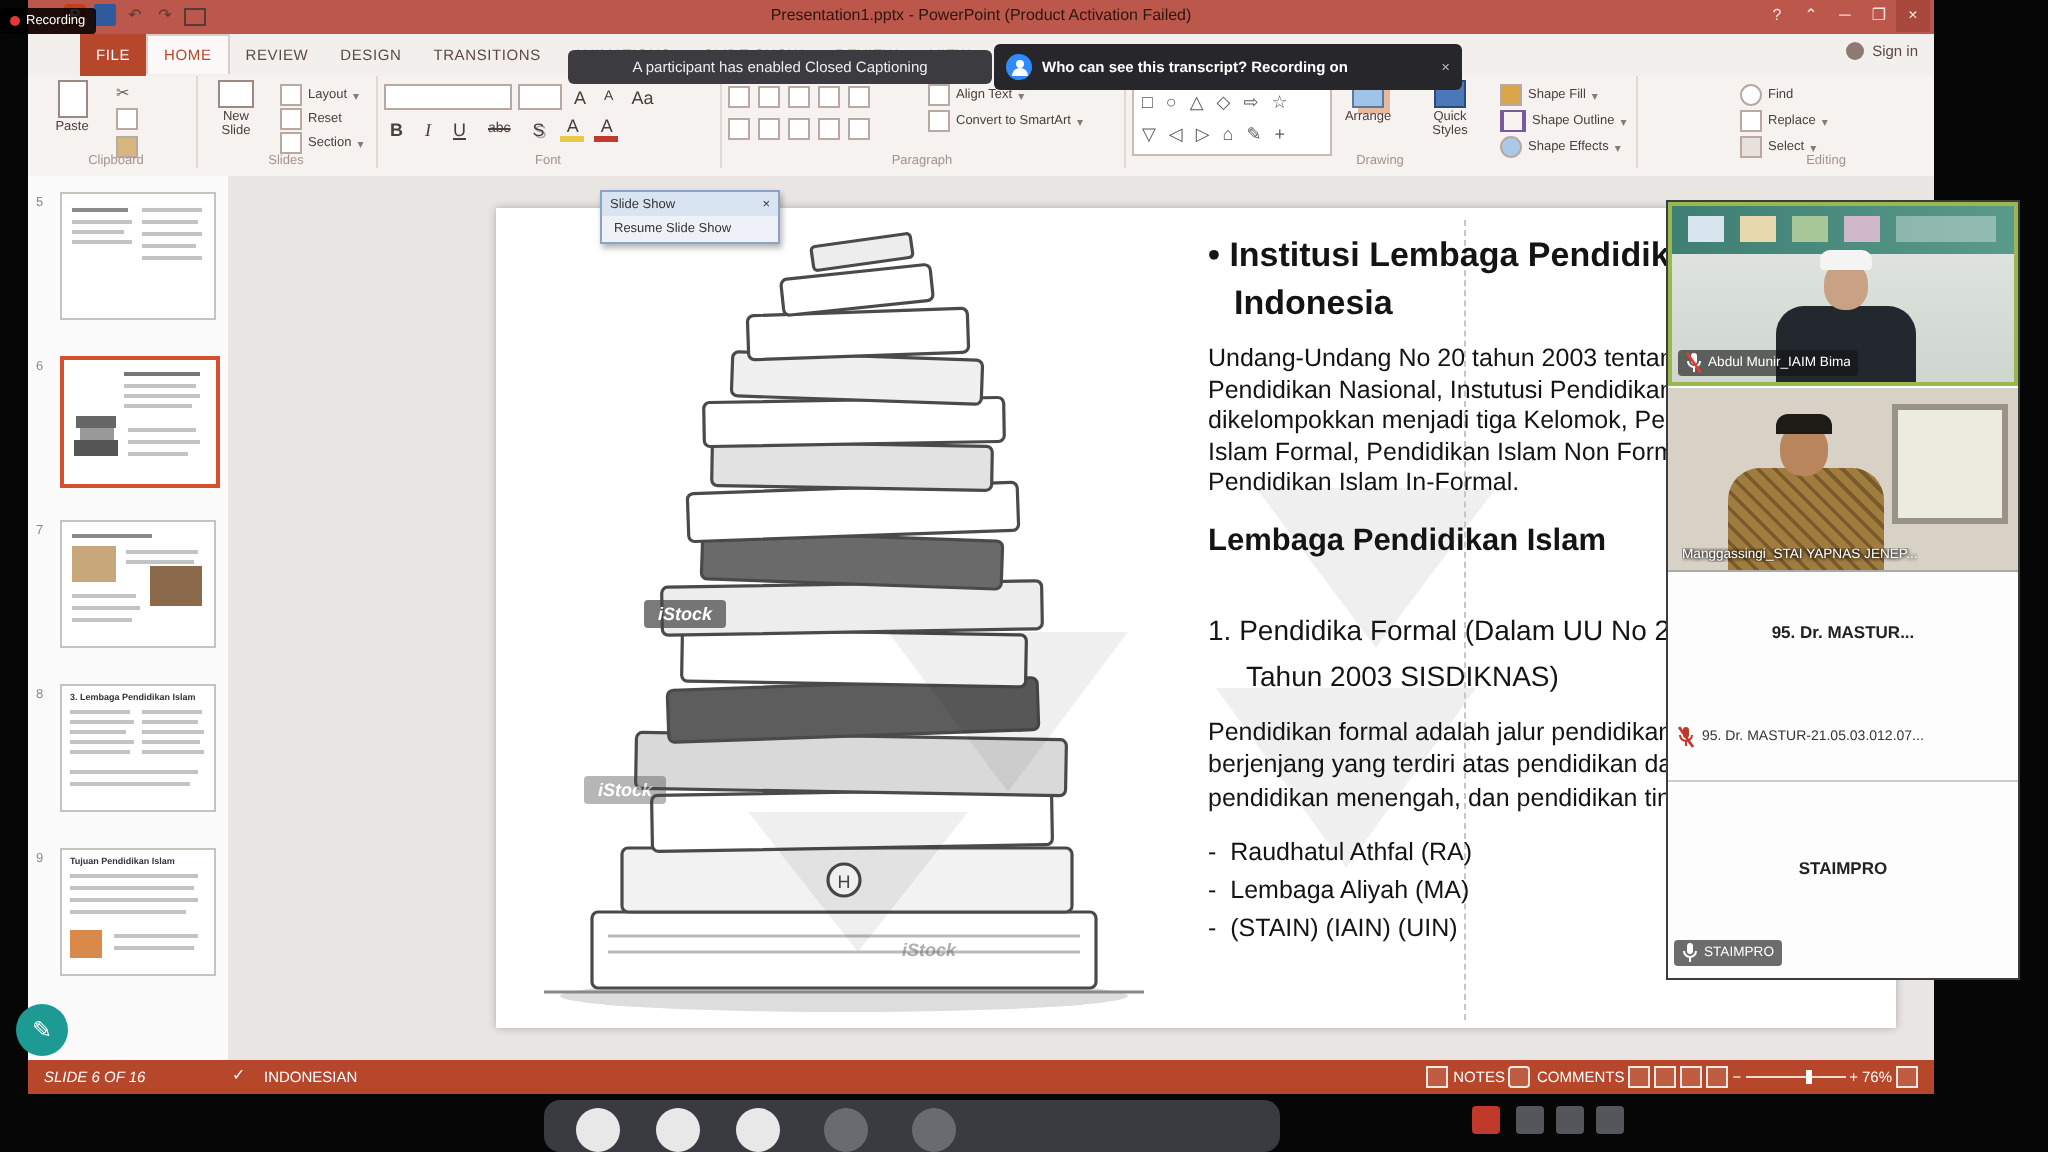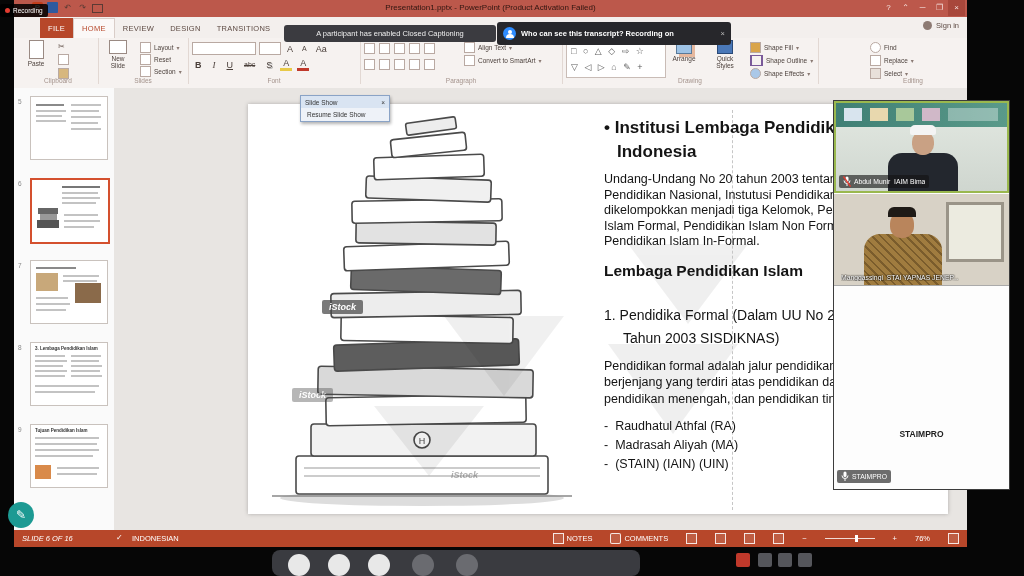--- a/index.html
+++ b/index.html
@@ -389,32 +389,32 @@
             <div style="white-space:nowrap;">1. Pendidika  Formal (Dalam UU No 20</div>
             <div style="white-space:nowrap;padding-left:19px;">Tahun 2003 SISDIKNAS)</div>
           </div>
           <div style="margin-top:8px;font-size:12.5px;line-height:16.5px;">
             <div style="white-space:nowrap;">Pendidikan formal adalah jalur pendidikan yang</div>
             <div style="white-space:nowrap;">berjenjang yang terdiri atas pendidikan dasar,</div>
             <div style="white-space:nowrap;">pendidikan menengah, dan pendidikan tinggi.</div>
           </div>
           <div style="margin-top:10px;font-size:12.5px;line-height:19px;">
             <div style="white-space:nowrap;"><span>-</span>&nbsp;&nbsp;<span>Raudhatul Athfal (RA)</span></div>
-            <div style="white-space:nowrap;"><span>-</span>&nbsp;&nbsp;<span>Madrasah Aliyah (MA)</span></div>
+            <div style="white-space:nowrap;"><span>-</span>&nbsp;&nbsp;<span>Lembaga Aliyah (MA)</span></div>
             <div style="white-space:nowrap;"><span>-</span>&nbsp;&nbsp;<span>(STAIN) (IAIN) (UIN)</span></div>
           </div>
         </div>
       </div>
     </div>
 
     <div class="abs sbar">
       <span class="abs" style="left:8px;top:4px;font-style:italic;">SLIDE 6 OF 16</span>
       <span class="abs" style="left:102px;top:3px;font-size:8px;">✓</span>
       <span class="abs" style="left:118px;top:4px;">INDONESIAN</span>
-      <div class="abs row" style="right:8px;top:0;height:17px;gap:18px;text-align:right;">
+      <div class="abs row" style="right:8px;top:0;height:17px;gap:2px;text-align:right;">
         <span class="row" style="gap:3px;">
             <span class="sb-ico"></span>
             <span>NOTES</span>
           </span>
         <span class="row" style="gap:3px;">
             <span class="sb-ico" style="border-radius:2px;"></span>
             <span>COMMENTS</span>
           </span>
         <span class="sb-ico"></span>
         <span class="sb-ico"></span>
@@ -484,20 +484,32 @@
     <div class="tile" style="top:93px;height:92px;background:#d8d2c6;border-bottom:1px solid #aaa;">
       <div class="abs" style="left:112px;top:8px;width:52px;height:54px;background:#ecead e;background:#ecebe0;border:3px solid #9a9488;"></div>
       <div class="abs" style="left:30px;top:40px;width:78px;height:52px;background:#a07c3f;border-radius:16px 16px 0 0;background-image:repeating-linear-gradient(45deg,#a07c3f 0 4px,#7a5c2c 4px 6px);"></div>
       <div class="abs" style="left:56px;top:18px;width:24px;height:26px;background:#b9855c;border-radius:45%;"></div>
       <div class="abs" style="left:54px;top:13px;width:28px;height:10px;background:#1e1a16;border-radius:6px 6px 0 0;"></div>
       <div class="vlabel plain">
         <span style="white-space:nowrap;overflow:hidden;">Manggassingi_STAI YAPNAS JENEP...</span>
       </div>
     </div>
 
+    <div class="tile" style="top:186px;height:104px;background:#fdfdfd;border-bottom:1px solid #ccc;">
+      <div class="cname" style="top:24px;">95. Dr. MASTUR...</div>
+      <div class="floorlabel" style="bottom:16px;">
+        <svg width="8" height="11" viewBox="0 0 8 11">
+            <rect x="2.5" y="0.5" width="3" height="5.5" rx="1.5" fill="#c0392b"></rect>
+            <path d="M1 4.5a3 3 0 0 0 6 0" fill="none" stroke="#c0392b"></path>
+            <line x1="4" y1="8" x2="4" y2="10" stroke="#c0392b"></line>
+            <line x1="0.5" y1="0.5" x2="7.5" y2="10.5" stroke="#c0392b" stroke-width="1.4"></line>
+          </svg>
+        <span style="white-space:nowrap;overflow:hidden;max-width:150px;">95. Dr. MASTUR-21.05.03.012.07...</span>
+      </div>
+    </div>
 
     <div class="tile" style="top:290px;height:98px;background:#fdfdfd;">
       <div class="cname" style="top:38px;">STAIMPRO</div>
       <div class="vlabel" style="bottom:6px;">
         <svg width="8" height="11" viewBox="0 0 8 11">
             <rect x="2.5" y="0.5" width="3" height="5.5" rx="1.5" fill="#fff"></rect>
             <path d="M1 4.5a3 3 0 0 0 6 0" fill="none" stroke="#fff"></path>
             <line x1="4" y1="8" x2="4" y2="10" stroke="#fff"></line>
           </svg>
         <span>STAIMPRO</span>

